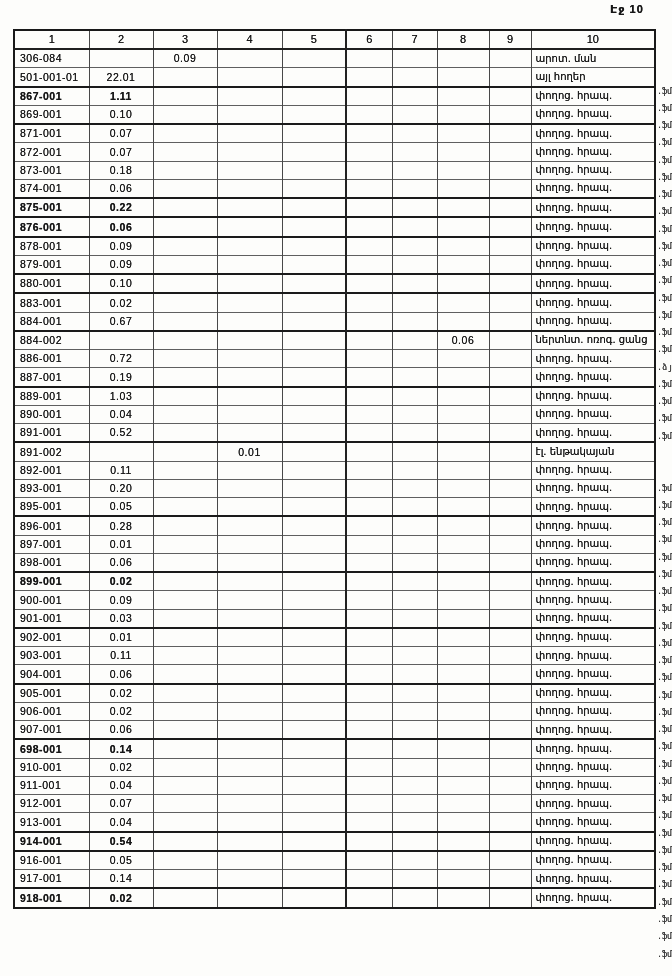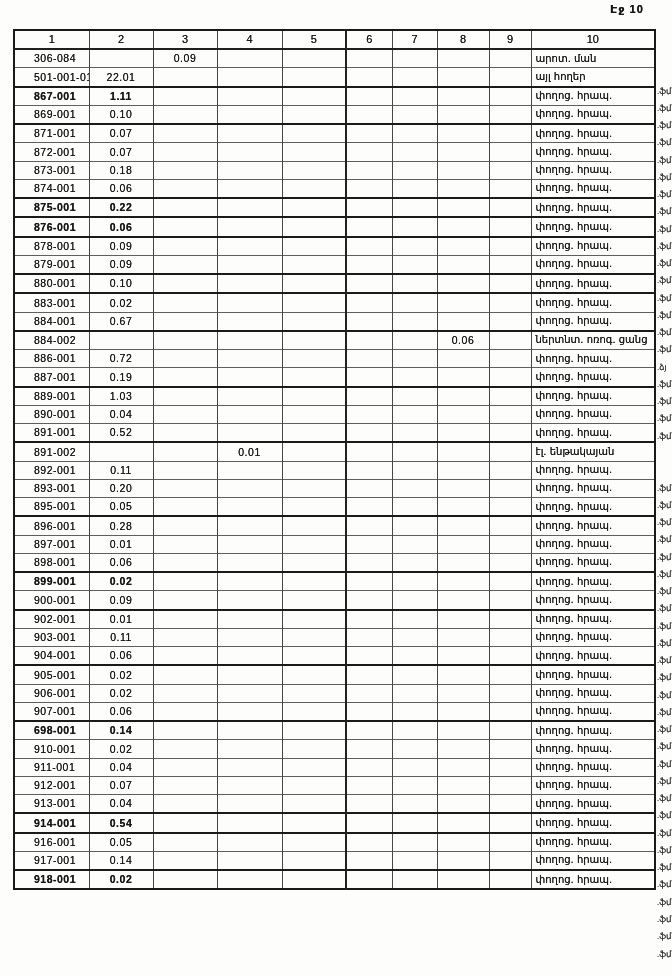--- a/index.html
+++ b/index.html
@@ -25,36 +25,36 @@
     border-top:1px solid #606060;
     padding:0 2px;overflow:hidden;white-space:nowrap;
     font-size:10.5px;line-height:1;vertical-align:middle;
     text-shadow:0 0 .45px #333;
   }
   table.scan th{
     height:17px;font-weight:normal;font-size:11px;text-align:center;
     border-bottom:2px solid #222;
   }
   table.scan td{height:17.26px;}
-  table.scan td.c1{text-align:left;padding-left:19px;letter-spacing:.5px;}
+  table.scan td.c1{text-align:left;padding-left:5px;letter-spacing:.5px;}
   table.scan td.c2,table.scan td.c3,table.scan td.c4,table.scan td.c5,
   table.scan td.c6,table.scan td.c7,table.scan td.c8,table.scan td.c9{text-align:center;letter-spacing:.5px;}
   table.scan td.c10{
     text-align:left;padding-left:4px;
     font-size:10px;letter-spacing:0;
     font-family:"DejaVu Sans",sans-serif;
   }
   table.scan th.c6, table.scan td.c6{border-left:2px solid #242424;}
   tr.bt td{border-top:2px solid #1d1d1d;}
   tr.bold td.c1, tr.bold td.c2{font-weight:bold;}
   .edge-rail{position:absolute;left:657px;top:29px;width:15px;height:935px;}
   .edge-rail span{
     position:absolute;left:0;
     font-size:8.5px;color:#3a3a3a;letter-spacing:0;
-    font-family:Liberation Serif, serif;
+    font-family:Liberation Mono, monospace;
     text-shadow:0 0 .5px #555;
   }
 </style>
 </head>
 <body>
 
 <div class="page-label">Էջ 10</div>
 
 <table class="scan">
   <colgroup>
@@ -428,20 +428,32 @@
         <td class="c5"></td>
         <td class="c6"></td>
         <td class="c7"></td>
         <td class="c8"></td>
         <td class="c9"></td>
         <td class="c10">փողոց. հրապ.</td>
       </tr>
       <tr>
         <td class="c1">900-001</td>
         <td class="c2">0.09</td>
+        <td class="c3"></td>
+        <td class="c4"></td>
+        <td class="c5"></td>
+        <td class="c6"></td>
+        <td class="c7"></td>
+        <td class="c8"></td>
+        <td class="c9"></td>
+        <td class="c10">փողոց. հրապ.</td>
+      </tr>
+      <tr>
+        <td class="c1">901-001</td>
+        <td class="c2">0.03</td>
         <td class="c3"></td>
         <td class="c4"></td>
         <td class="c5"></td>
         <td class="c6"></td>
         <td class="c7"></td>
         <td class="c8"></td>
         <td class="c9"></td>
         <td class="c10">փողոց. հրապ.</td>
       </tr>
       <tr class="bt">

